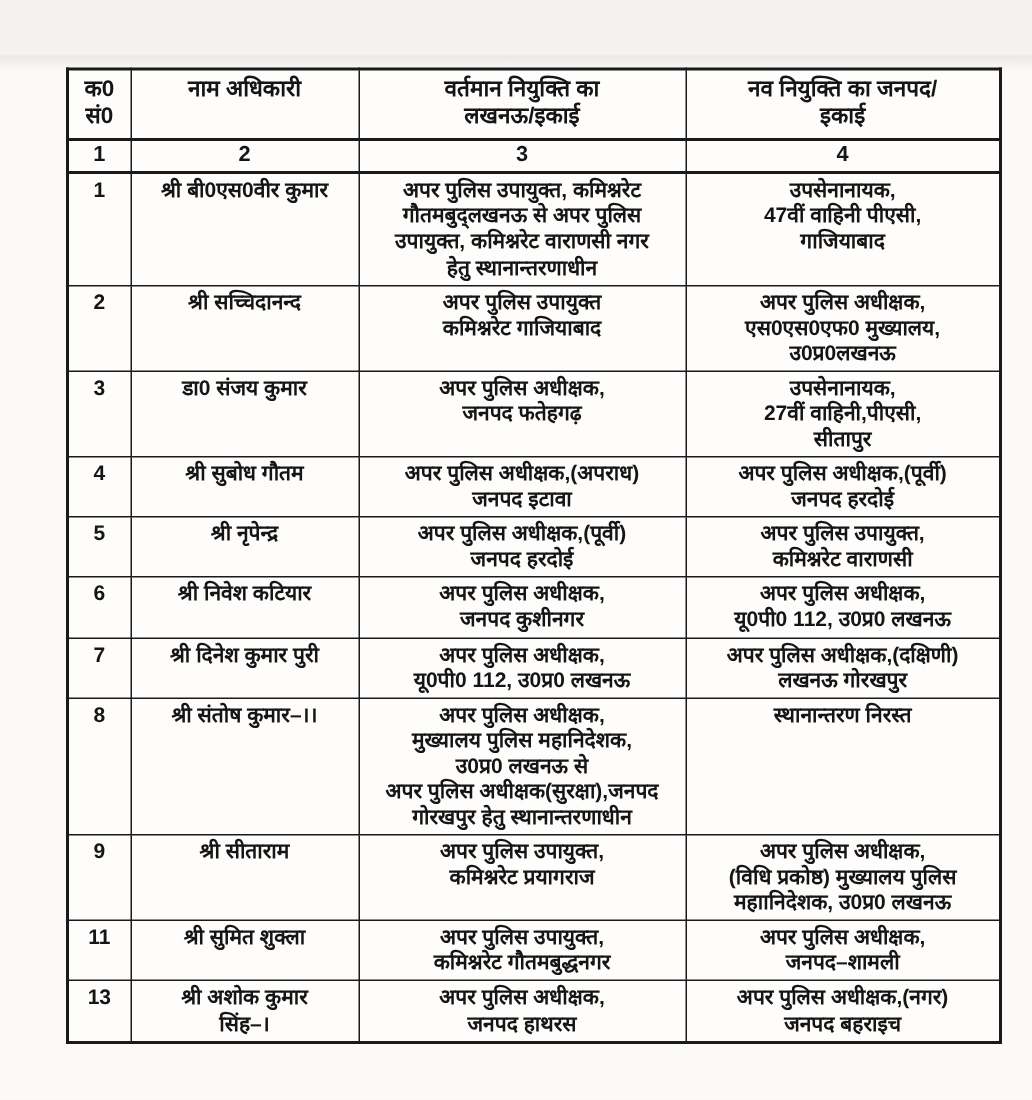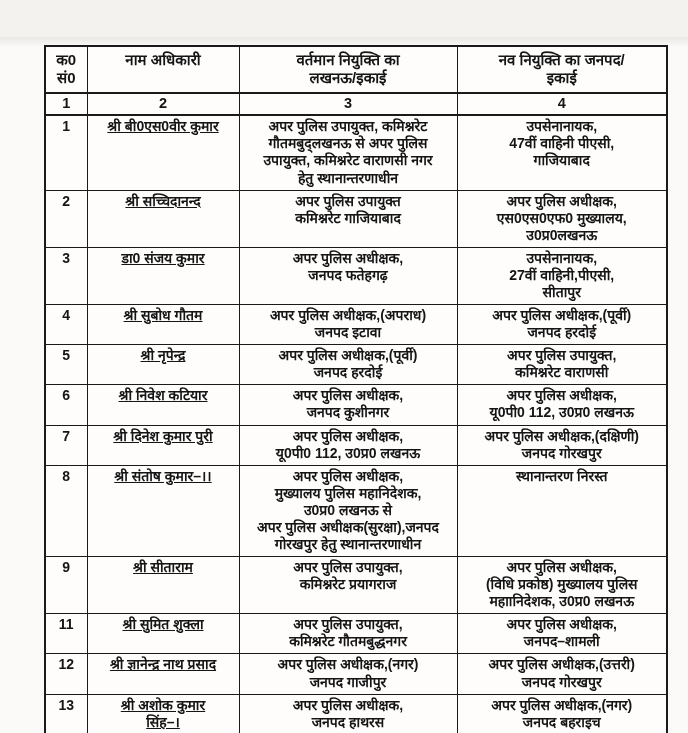--- a/index.html
+++ b/index.html
@@ -53,21 +53,20 @@
     padding-top: 1px;
     padding-bottom: 2px;
   }
   col.c-sno    { width: 42px; }
   col.c-name   { width: 152px; }
   col.c-cur    { width: 218px; }
   col.c-new    { width: 210px; }
   td.name-cell {
     text-align: left;
     padding-left: 8px;
-    text-decoration: underline;
   }
   td.sno-cell { font-weight: 700; }
 </style>
 </head>
 <body>
 
 <div class="sheet">
   <table class="transfer-table">
     <colgroup>
       <col class="c-sno">
@@ -145,21 +144,21 @@
 जनपद कुशीनगर</td>
         <td>अपर पुलिस अधीक्षक,
 यू0पी0 112, उ0प्र0 लखनऊ</td>
       </tr>
       <tr>
         <td class="sno-cell">7</td>
         <td class="name-cell">श्री दिनेश कुमार पुरी</td>
         <td>अपर पुलिस अधीक्षक,
 यू0पी0 112, उ0प्र0 लखनऊ</td>
         <td>अपर पुलिस अधीक्षक,(दक्षिणी)
-जनपद गोरखपुर</td>
+लखनऊ गोरखपुर</td>
       </tr>
       <tr>
         <td class="sno-cell">8</td>
         <td class="name-cell">श्री संतोष कुमार–।।</td>
         <td>अपर पुलिस अधीक्षक,
 मुख्यालय पुलिस महानिदेशक,
 उ0प्र0 लखनऊ से
 अपर पुलिस अधीक्षक(सुरक्षा),जनपद
 गोरखपुर हेतु स्थानान्तरणाधीन</td>
         <td>स्थानान्तरण निरस्त</td>
@@ -175,28 +174,20 @@
       </tr>
       <tr>
         <td class="sno-cell">11</td>
         <td class="name-cell">श्री सुमित शुक्ला</td>
         <td>अपर पुलिस उपायुक्त,
 कमिश्नरेट गौतमबुद्धनगर</td>
         <td>अपर पुलिस अधीक्षक,
 जनपद–शामली</td>
       </tr>
       <tr>
-        <td class="sno-cell">12</td>
-        <td class="name-cell">श्री ज्ञानेन्द्र नाथ प्रसाद</td>
-        <td>अपर पुलिस अधीक्षक,(नगर)
-जनपद गाजीपुर</td>
-        <td>अपर पुलिस अधीक्षक,(उत्तरी)
-जनपद गोरखपुर</td>
-      </tr>
-      <tr>
         <td class="sno-cell">13</td>
         <td class="name-cell">श्री अशोक कुमार
 सिंह–।</td>
         <td>अपर पुलिस अधीक्षक,
 जनपद हाथरस</td>
         <td>अपर पुलिस अधीक्षक,(नगर)
 जनपद बहराइच</td>
       </tr>
     </tbody>
   </table>

